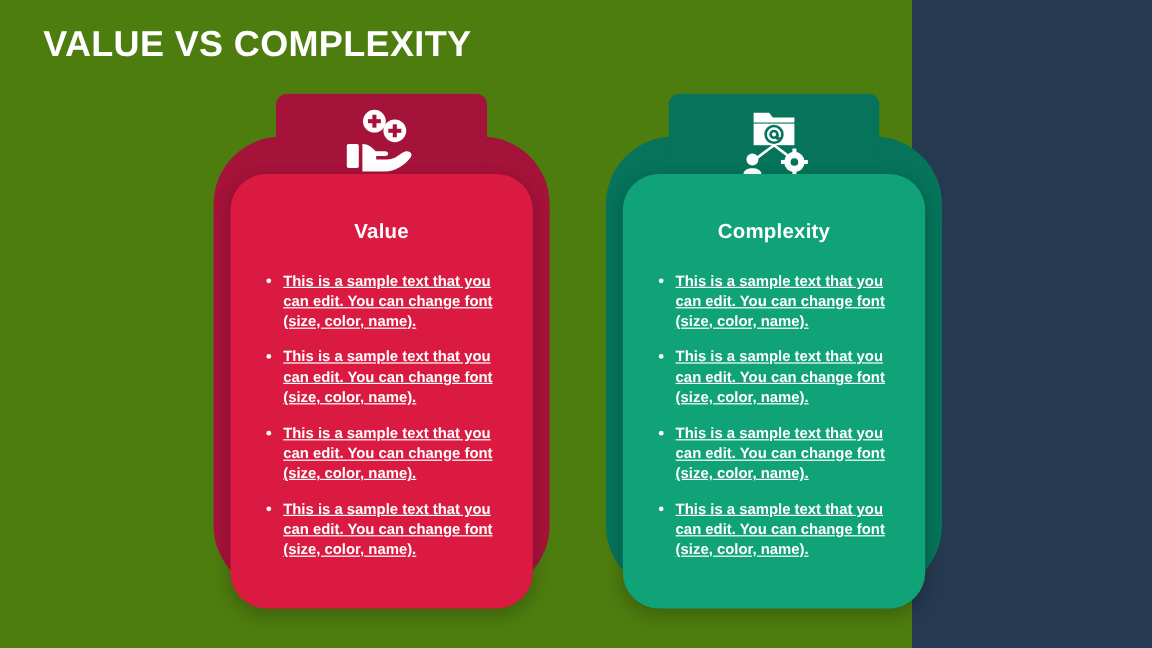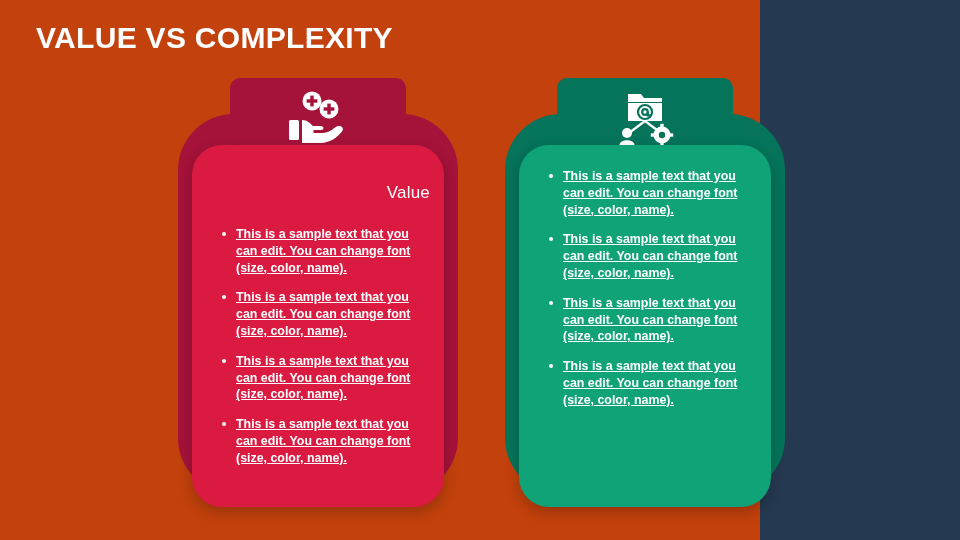--- a/index.html
+++ b/index.html
@@ -12,21 +12,21 @@
     height: 540px;
     overflow: hidden;
     font-family: "Liberation Sans", sans-serif;
     position: relative;
   }
   .slide {
     position: absolute;
     inset: 0;
     width: 760px;
     height: 540px;
-    background: #c2410c;
+    background: #4d7c0f;
   }
 
   
   .slide-title {
     position: absolute;
     left: 36px;
     top: 18px;
     font-size: 30px;
     font-weight: bold;
     letter-spacing: 0.3px;
@@ -79,24 +79,24 @@
     width: 252px;
     height: 362px;
     border-radius: 30px;
     box-shadow: 0 5px 14px rgba(0,0,0,0.22);
     box-sizing: border-box;
     padding: 0 14px;
   }
   .card-heading {
     margin: 0;
     padding-top: 38px;
-    text-align: right;
+    text-align: center;
     color: #ffffff;
     font-size: 17px;
-    font-weight: normal;
+    font-weight: bold;
     letter-spacing: 0.2px;
   }
   .bullet-list {
     list-style: none;
     margin: 0;
     padding: 0;
     padding-top: 23px;
     padding-left: 16px;
   }
   .bullet-item {
@@ -197,20 +197,21 @@
           <circle cx="48" cy="45" r="3.2" fill="#05745A"></circle>
           <rect x="46.3" y="33.8" width="3.4" height="5" fill="#ffffff"></rect>
           <rect x="46.3" y="51.2" width="3.4" height="5" fill="#ffffff"></rect>
           <rect x="36.8" y="43.3" width="5" height="3.4" fill="#ffffff"></rect>
           <rect x="54.2" y="43.3" width="5" height="3.4" fill="#ffffff"></rect>
         </svg>
       </span>
     </div>
 
     <div class="card-main">
+      <div class="card-heading">Complexity</div>
       <ul class="bullet-list">
         <li class="bullet-item">
           <span class="dot"></span>
           <span>This is a sample text that you can edit. You can change font (size, color, name).</span>
         </li>
         <li class="bullet-item">
           <span class="dot"></span>
           <span>This is a sample text that you can edit. You can change font (size, color, name).</span>
         </li>
         <li class="bullet-item">

